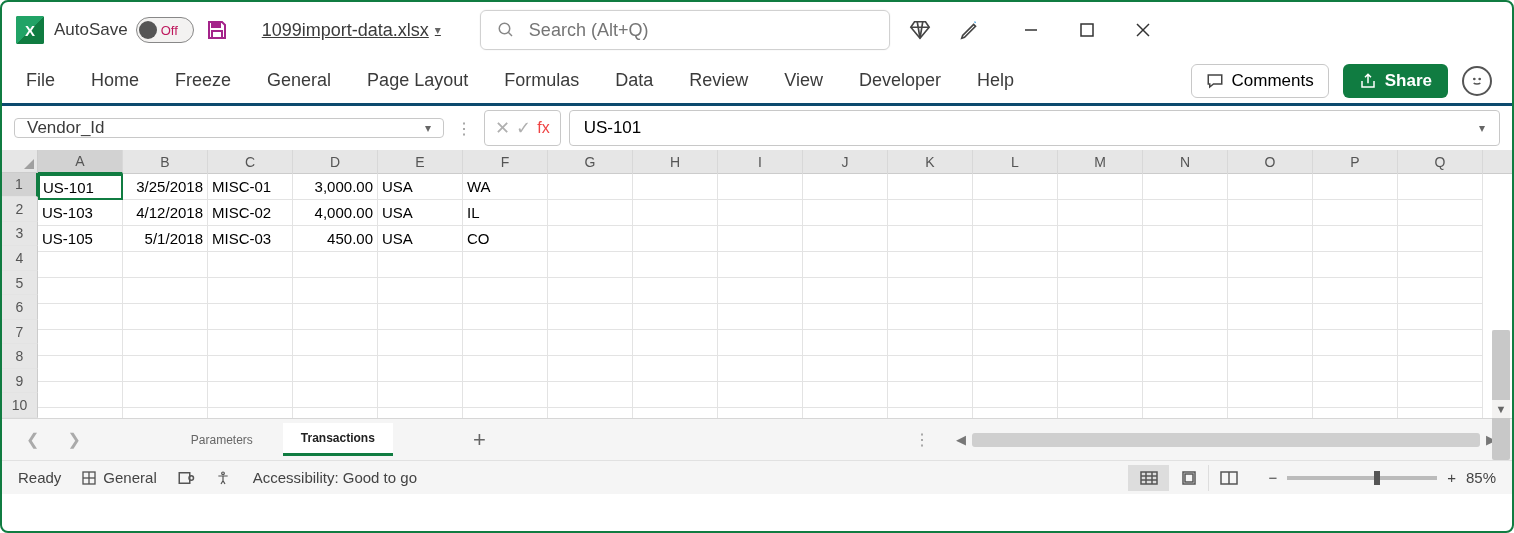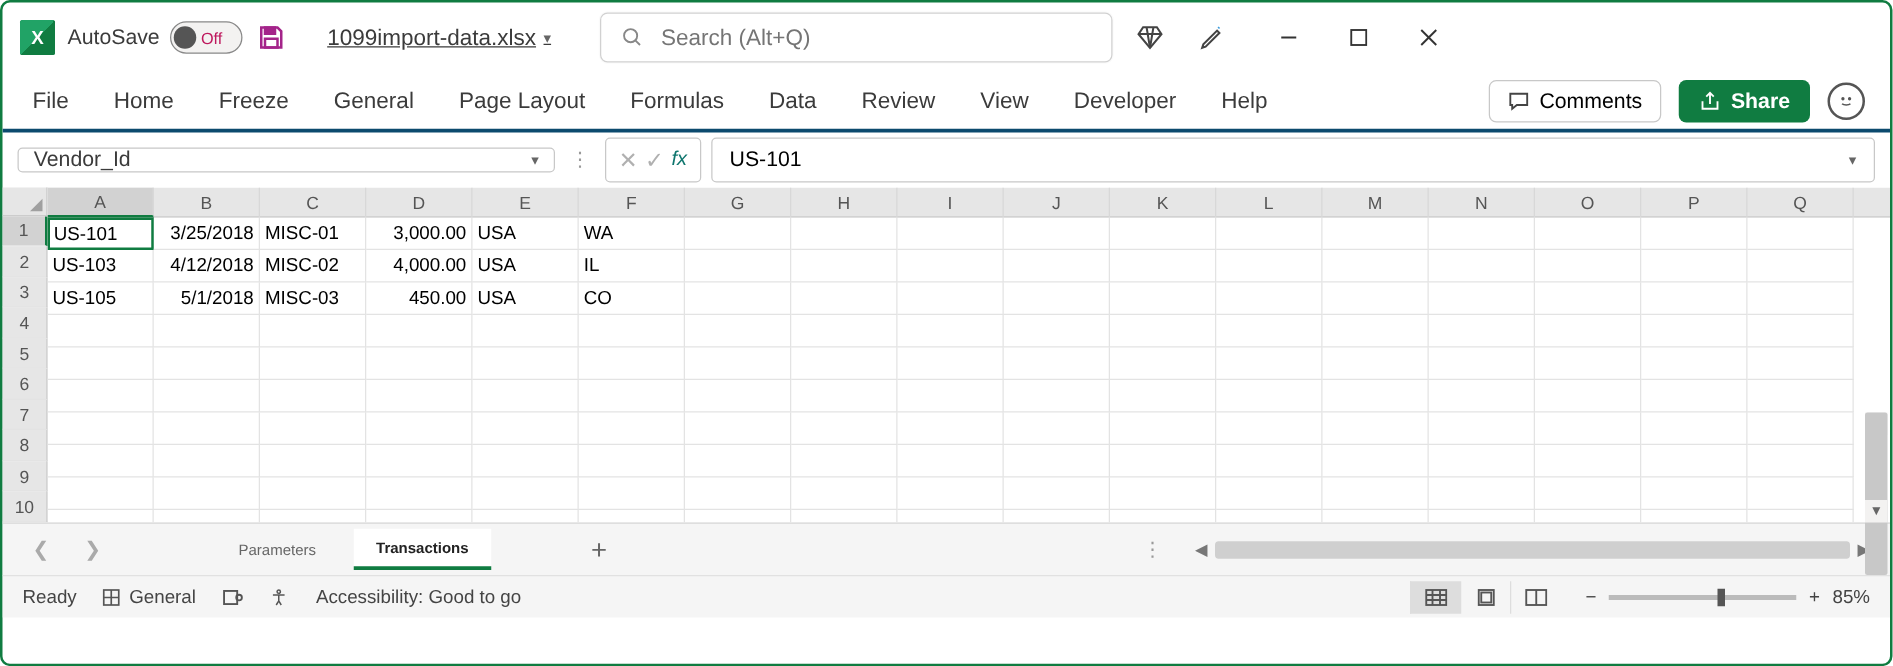--- a/index.html
+++ b/index.html
@@ -84,21 +84,21 @@
   .fxrow { display:flex; align-items:center; height:44px; padding:6px 12px; gap:8px; }
   .namebox {
     width:430px; height:20px; border:1px solid #c8c8c8; border-radius:4px;
     display:flex; align-items:center; justify-content:space-between; padding:0 12px;
     font-size:17px; color:#3b3b3b;
   }
   .namebox .chev { font-size:12px; color:#666;}
   .dots { color:#999; font-size:16px; padding:0 4px;}
   .fxbtns { display:flex; align-items:center; gap:6px; border:1px solid #c8c8c8; border-radius:4px; height:36px; padding:0 10px;}
   .fxbtns span { color:#b0b0b0; font-size:18px; }
-  .fxbtns .fx { font-style:italic; color:#0f766e; font-size:16px;}
+  .fxbtns .fx { color:#ef4444; font-size:16px;}
   .formula {
     flex:1; height:36px; border:1px solid #c8c8c8; border-radius:4px;
     display:flex; align-items:center; padding:0 14px; font-size:17px;
   }
   .formula .chev { margin-left:auto; font-size:12px; color:#666;}
 
   
   .grid-wrap { display:flex; height:268px; position:relative;}
   .rowhdrs { display:flex; flex-direction:column; }
   .corner { width:36px; height:24px; background:#e6e6e6; border-right:1px solid #ccc; border-bottom:1px solid #ccc; position:relative;}

